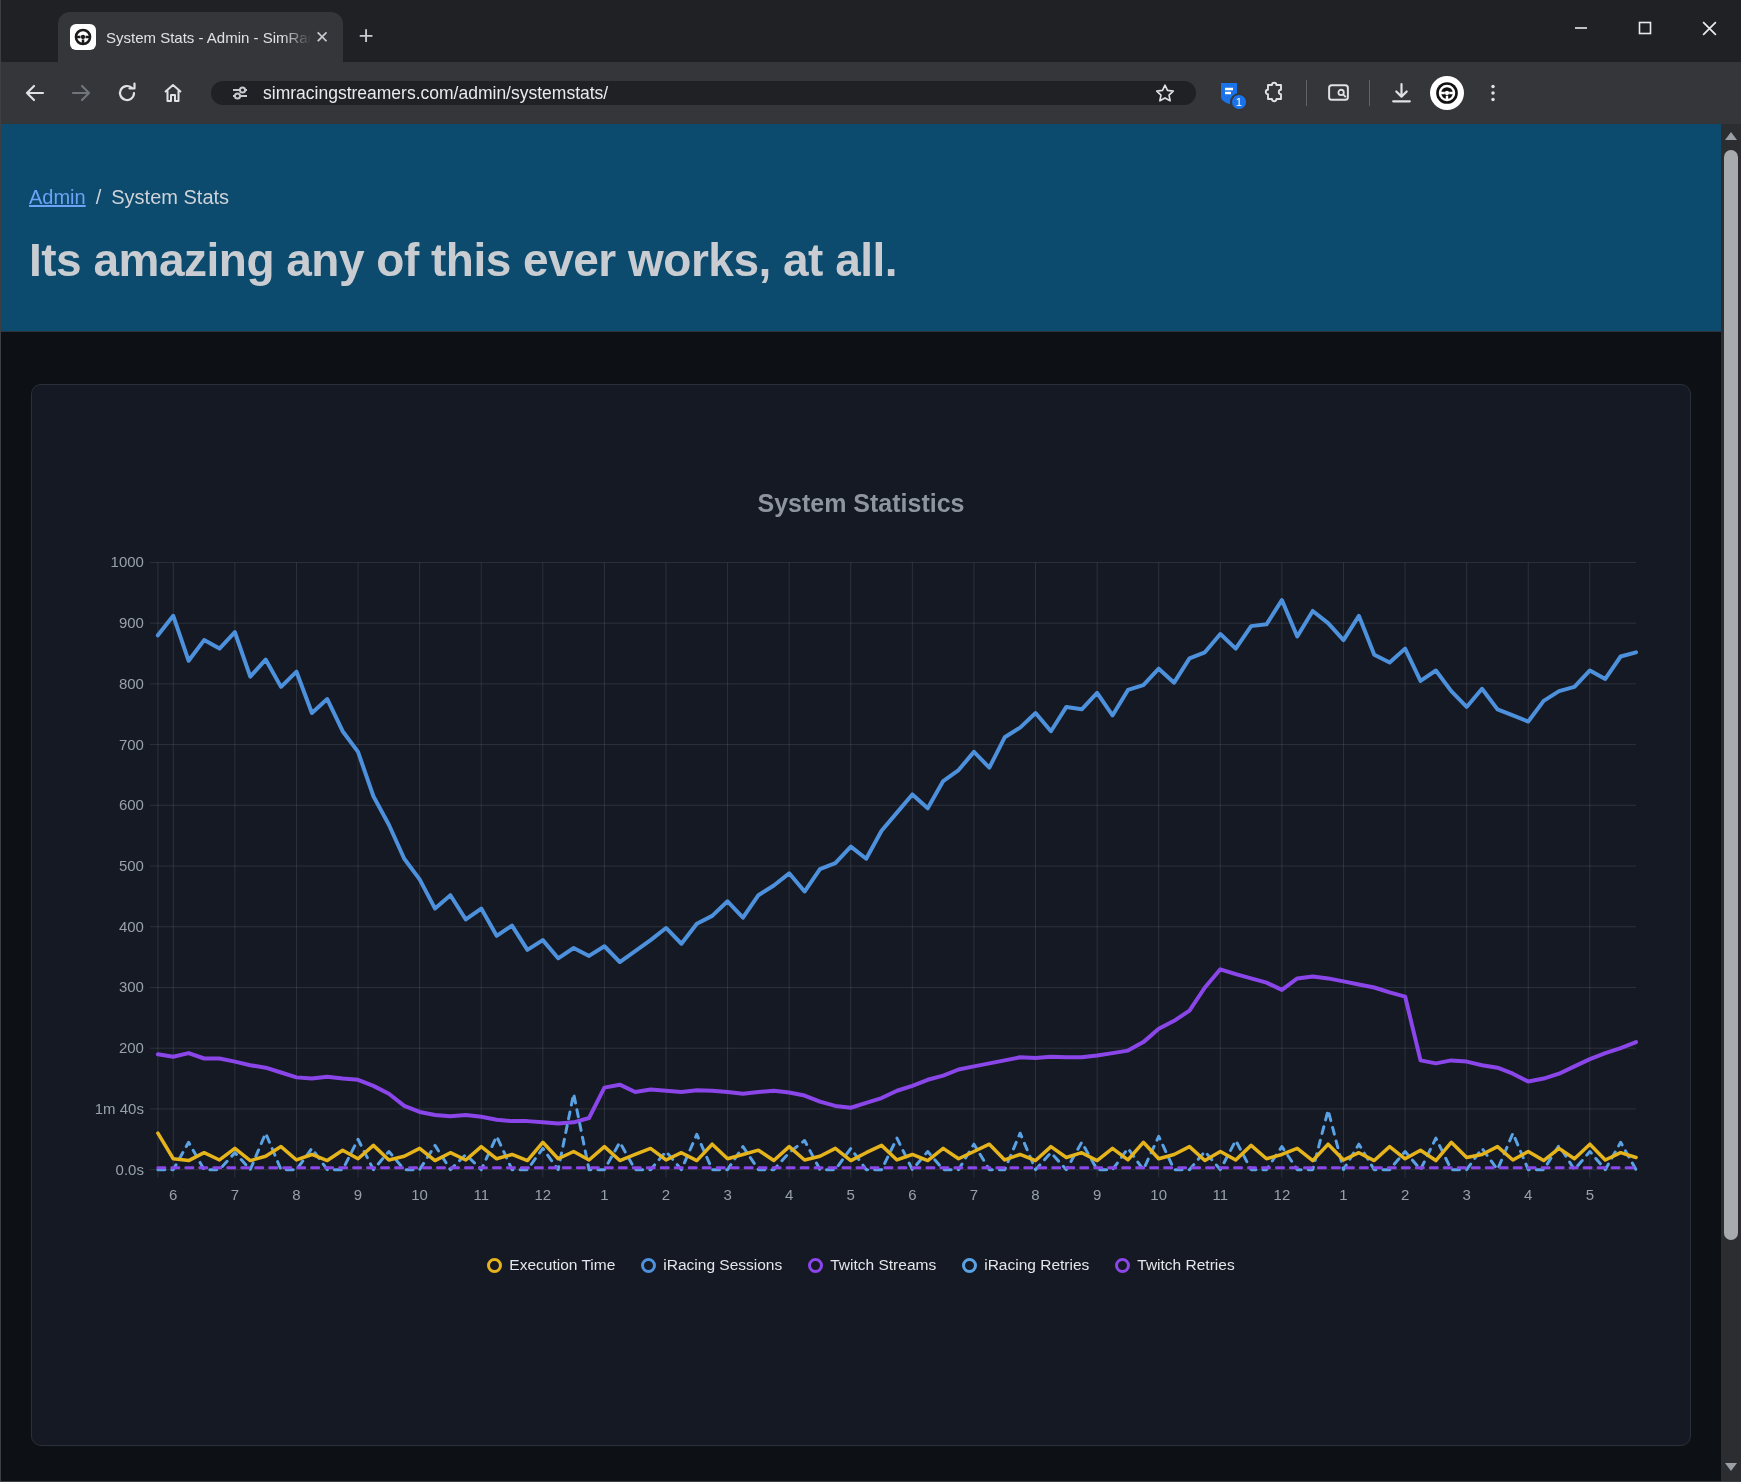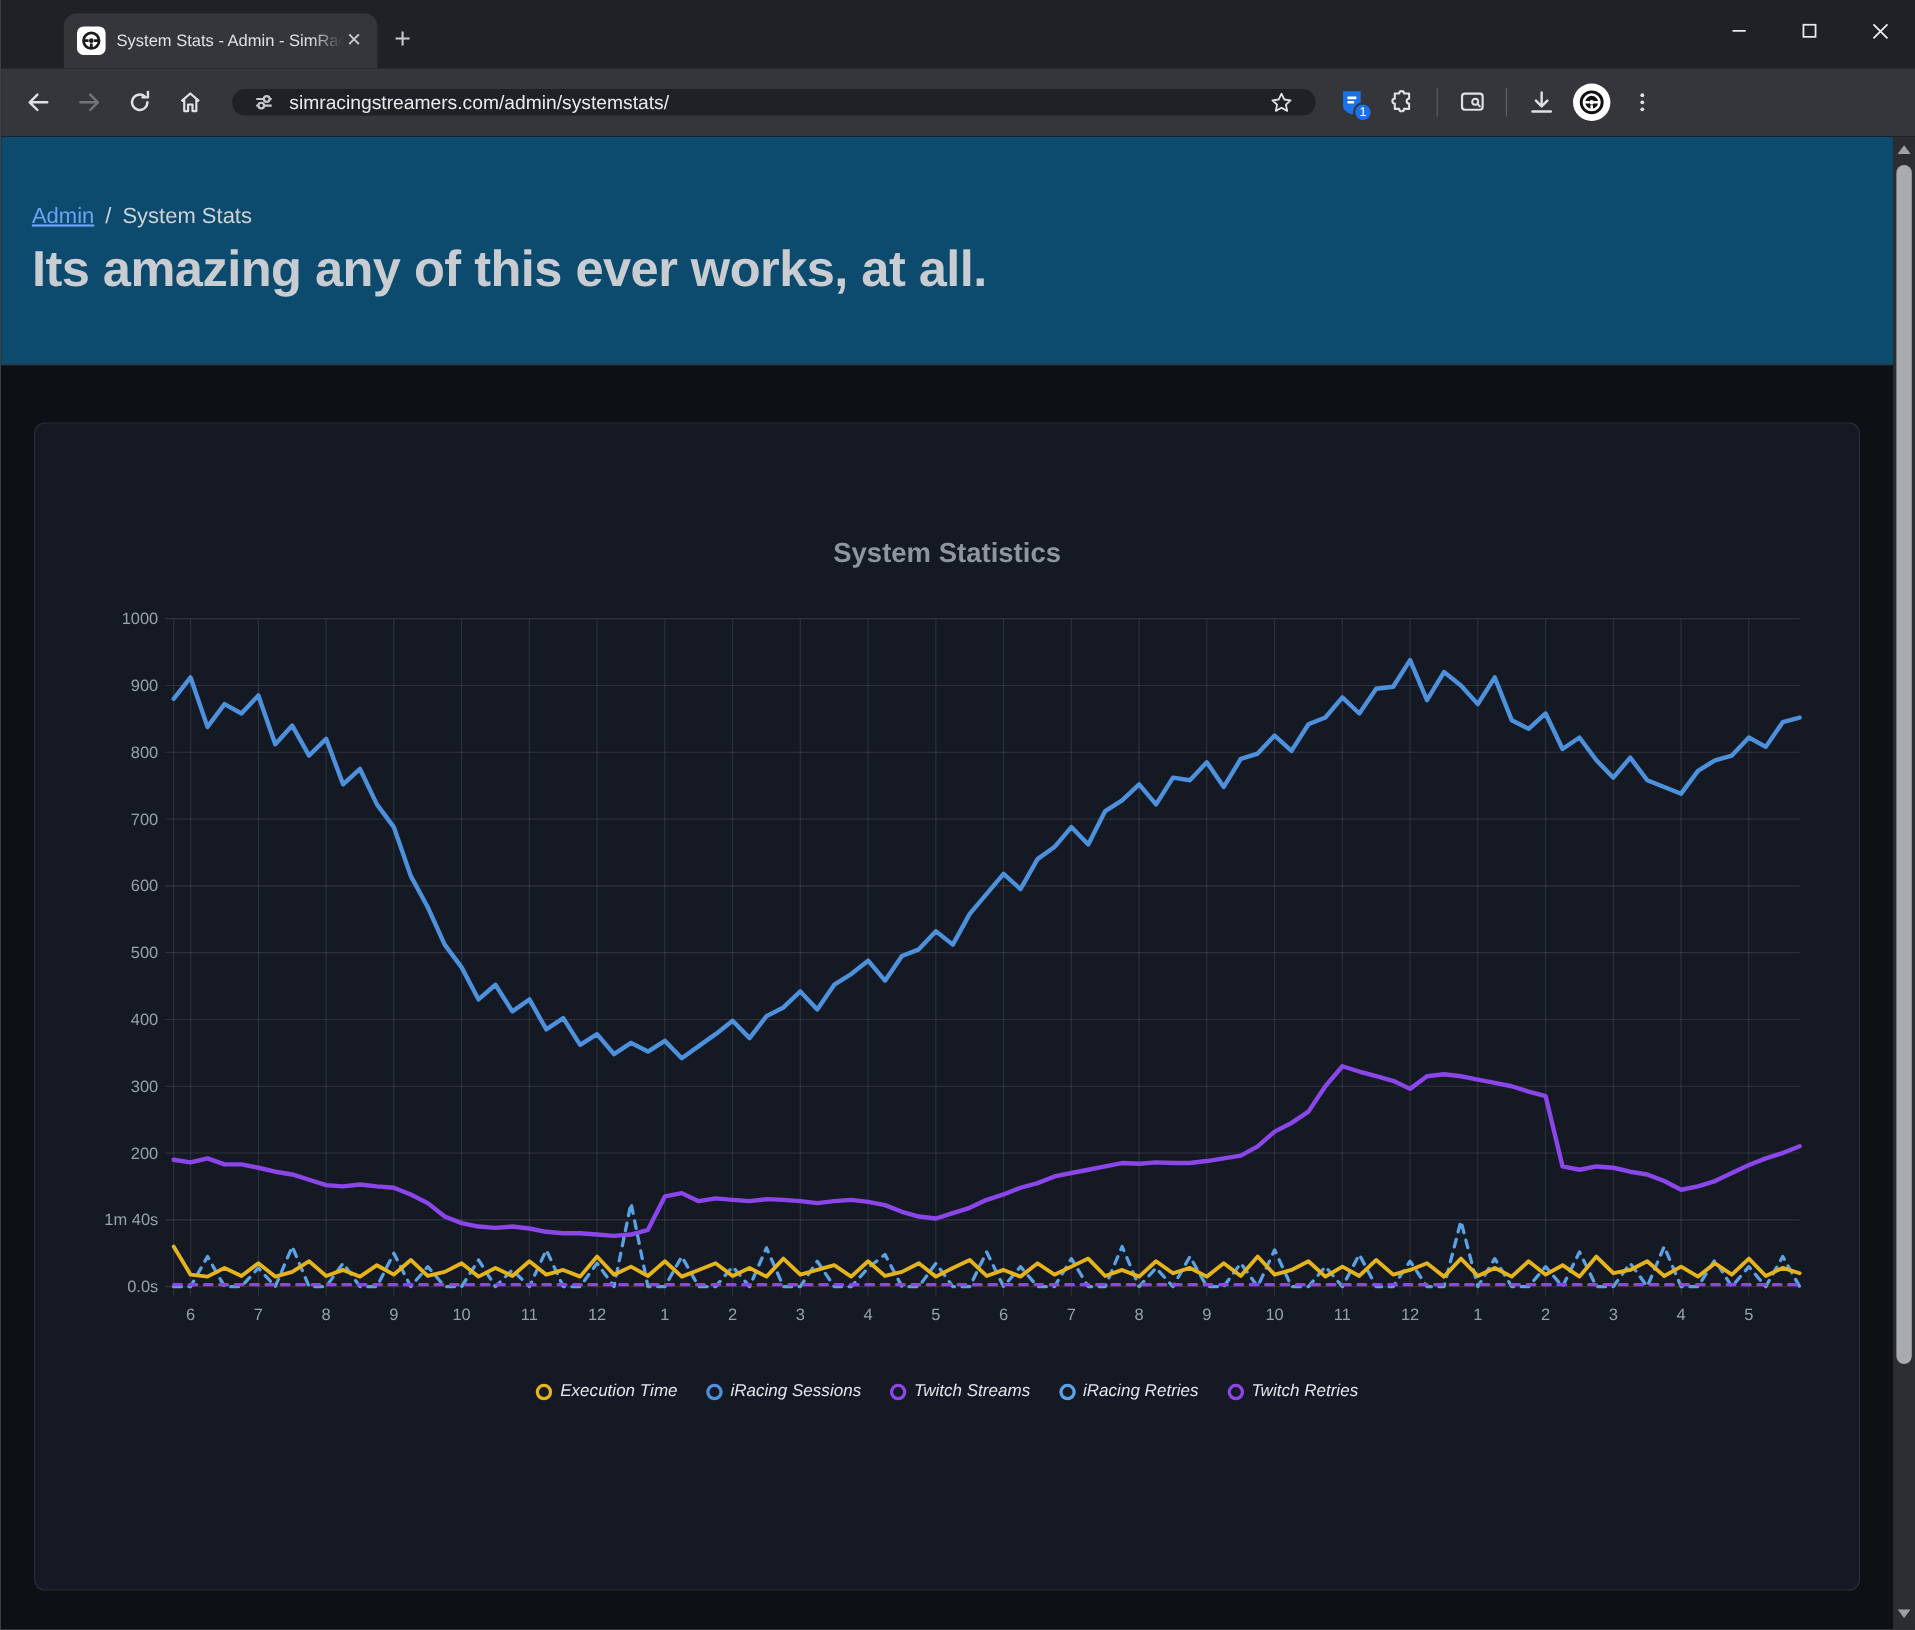--- a/index.html
+++ b/index.html
@@ -50,30 +50,30 @@
     display:flex; align-items:center; justify-content:center; }
 
   
   .viewport { flex:1 1 auto; position:relative; background:#0d1015; }
   .page { position:absolute; left:0; top:0; right:20px; bottom:0; overflow:hidden; }
   .page-header { background:#0c4a6e; border-bottom:1px solid #2e333b; padding:62px 28px 0;
     height:208px; }
   .breadcrumb { font-size:20px; color:#cfd3d8; }
   .breadcrumb a { color:#6da2f7; text-decoration:underline; }
   .breadcrumb .sep { margin:0 10px; color:#cfd3d8; }
-  .page-h1 { margin-top:8px; color:#c9cdd2; font-size:46px; font-weight:700;
+  .page-h1 { margin-top:24px; color:#c9cdd2; font-size:46px; font-weight:700;
     letter-spacing:-0.5px; }
   .content { padding:52px 30px 0; }
   .card { background:#141923; border:1px solid #2a3038; border-radius:10px;
     height:1062px; padding:56px 26px 4px; }
   .chart-title { text-align:center; color:#8e959e; font-size:25px; font-weight:700;
     margin-top:48px; }
   .chart-wrap { margin-top:34px; display:flex; justify-content:center;text-align:right; }
   .legend { display:flex; justify-content:center; align-items:center; gap:26px;
-    margin-top:14px;font-style:italic; }
+    margin-top:14px; }
   .legend-item { display:flex; align-items:center; gap:7px; }
   .legend-marker { width:15px; height:15px; border-radius:50%; border:3px solid #000;
     background:transparent; }
   .legend-label { color:#e4e6e9; font-size:15.5px; }
   .hint { text-align:center; color:#8e959e; font-size:17.5px; font-style:italic;
     margin-top:58px; }
 
   
   .scrollbar { position:absolute; right:0; top:0; bottom:0; width:20px; background:#2b2d30; }
   .scroll-arrow { position:absolute; left:0; width:20px; height:20px; display:flex;

